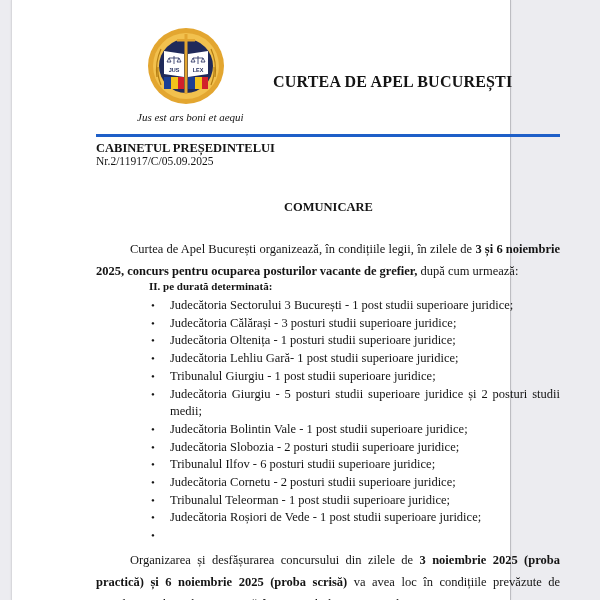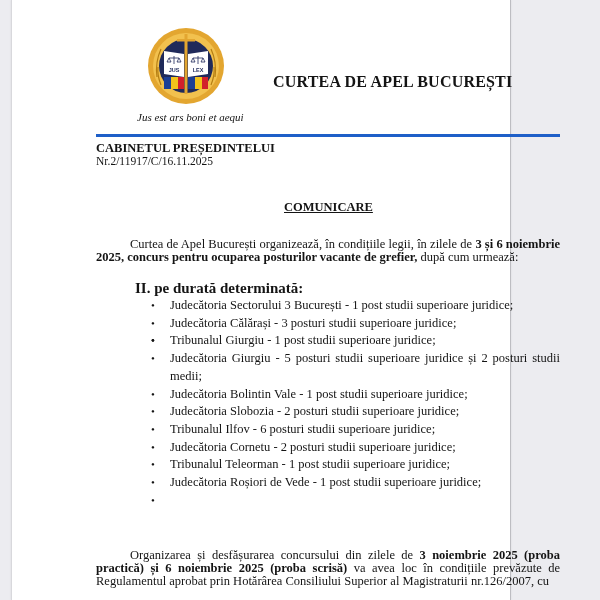--- a/index.html
+++ b/index.html
@@ -37,32 +37,32 @@
     .cabinet {
       position: absolute; left: 84px; top: 141px;
       font-size: 12.5px; font-weight: bold; white-space: nowrap;
     }
     .regnr {
       position: absolute; left: 84px; top: 155px;
       font-size: 11.5px; white-space: nowrap;
     }
     .comm-title {
       position: absolute; left: 272px; top: 200px;
-      font-size: 12.5px; font-weight: bold; text-decoration: underline; white-space: nowrap;
+      font-size: 12.5px; font-weight: bold; white-space: nowrap;
     }
     .para {
       position: absolute; left: 84px; width: 464px;
-      font-size: 12.5px; line-height: 13px; text-align: justify;
+      font-size: 12.5px; line-height: 22px; text-align: justify;
       text-indent: 34px;
     }
     .para b { font-weight: bold; }
     .p1 { top: 238px; }
     .section {
-      position: absolute; left: 123px; top: 280px;
-      font-size: 15px; font-weight: bold; white-space: nowrap;
+      position: absolute; left: 137px; top: 280px;
+      font-size: 11px; font-weight: bold; white-space: nowrap;
     }
     .list {
       position: absolute; left: 139px; top: 297px; width: 409px;
       margin: 0; padding: 0; list-style: none;
       font-size: 12.5px; line-height: 17.7px;
     }
     .list li { position: relative; padding-left: 19px; text-align: justify; }
     .list li .bullet {
       position: absolute; left: 0; top: 0; font-size: 11px;
     }
@@ -101,33 +101,33 @@
       <rect x="48" y="50" width="7" height="12" fill="#f1c21b"></rect>
       <rect x="55" y="50" width="6" height="12" fill="#d21f2b"></rect>
     </svg>
   </div>
 
   <div class="motto">Jus est ars boni et aequi</div>
   <div class="court-title">CURTEA DE APEL BUCUREȘTI</div>
   <div class="rule"></div>
 
   <div class="cabinet">CABINETUL PREȘEDINTELUI</div>
-  <div class="regnr">Nr.2/11917/C/16.11.2025</div>
+  <div class="regnr">Nr.2/11917/C/05.09.2025</div>
 
   <div class="comm-title">COMUNICARE</div>
 
   <div class="para p1"><span>Curtea de Apel București organizează, în condițiile legii, în zilele de </span><b>3 și 6 noiembrie 2025, concurs pentru ocuparea posturilor vacante de grefier,</b><span> după cum urmează:</span></div>
 
   <div class="section">II. pe durată determinată:</div>
 
   <ul class="list">
     <li><span class="bullet">•</span><span>Judecătoria Sectorului 3 București - 1 post studii superioare juridice;</span></li>
     <li><span class="bullet">•</span><span>Judecătoria Călărași - 3 posturi studii superioare juridice;</span></li>
-    <li><span class="bullet">•</span></li>
-    <li><span class="bullet">•</span></li>
+    <li><span class="bullet">•</span><span>Judecătoria Oltenița - 1 posturi studii superioare juridice;</span></li>
+    <li><span class="bullet">•</span><span>Judecătoria Lehliu Gară- 1 post studii superioare juridice;</span></li>
     <li><span class="bullet">•</span><span>Tribunalul Giurgiu - 1 post studii superioare juridice;</span></li>
     <li><span class="bullet">•</span><span>Judecătoria Giurgiu - 5 posturi studii superioare juridice și 2 posturi studii medii;</span></li>
     <li><span class="bullet">•</span><span>Judecătoria Bolintin Vale - 1 post studii superioare juridice;</span></li>
     <li><span class="bullet">•</span><span>Judecătoria Slobozia - 2 posturi studii superioare juridice;</span></li>
     <li><span class="bullet">•</span><span>Tribunalul Ilfov - 6 posturi studii superioare juridice;</span></li>
     <li><span class="bullet">•</span><span>Judecătoria Cornetu - 2 posturi studii superioare juridice;</span></li>
     <li><span class="bullet">•</span><span>Tribunalul Teleorman - 1 post studii superioare juridice;</span></li>
     <li><span class="bullet">•</span><span>Judecătoria Roșiori de Vede - 1 post studii superioare juridice;</span></li>
     <li><span class="bullet">•</span></li>
   </ul>

